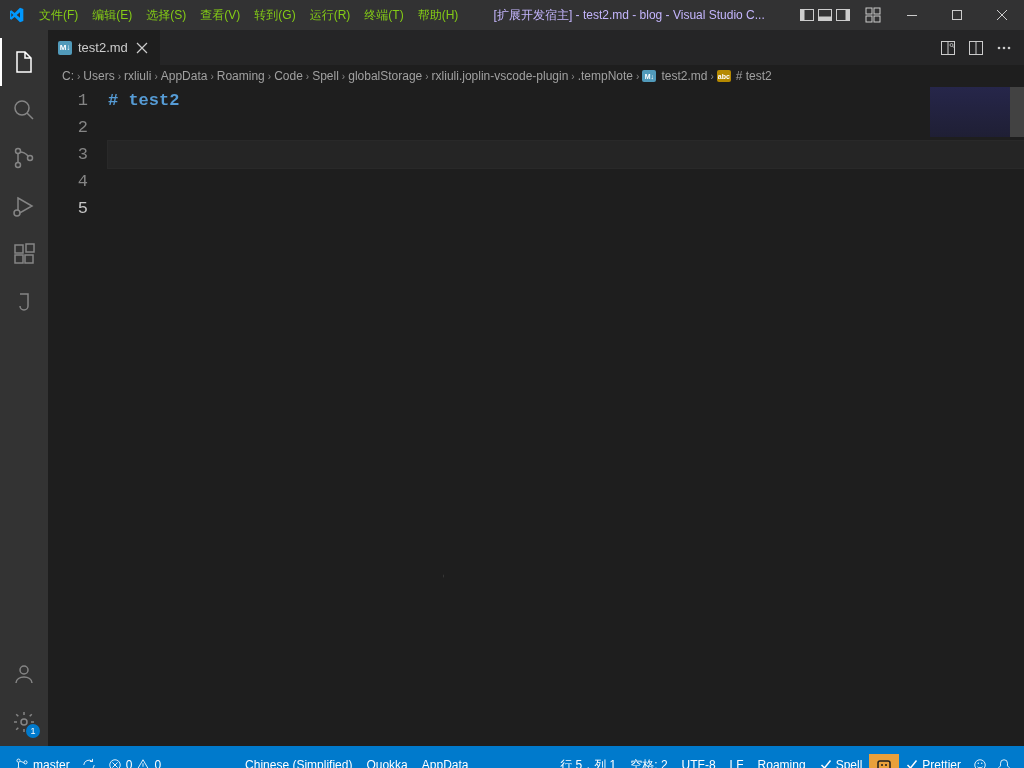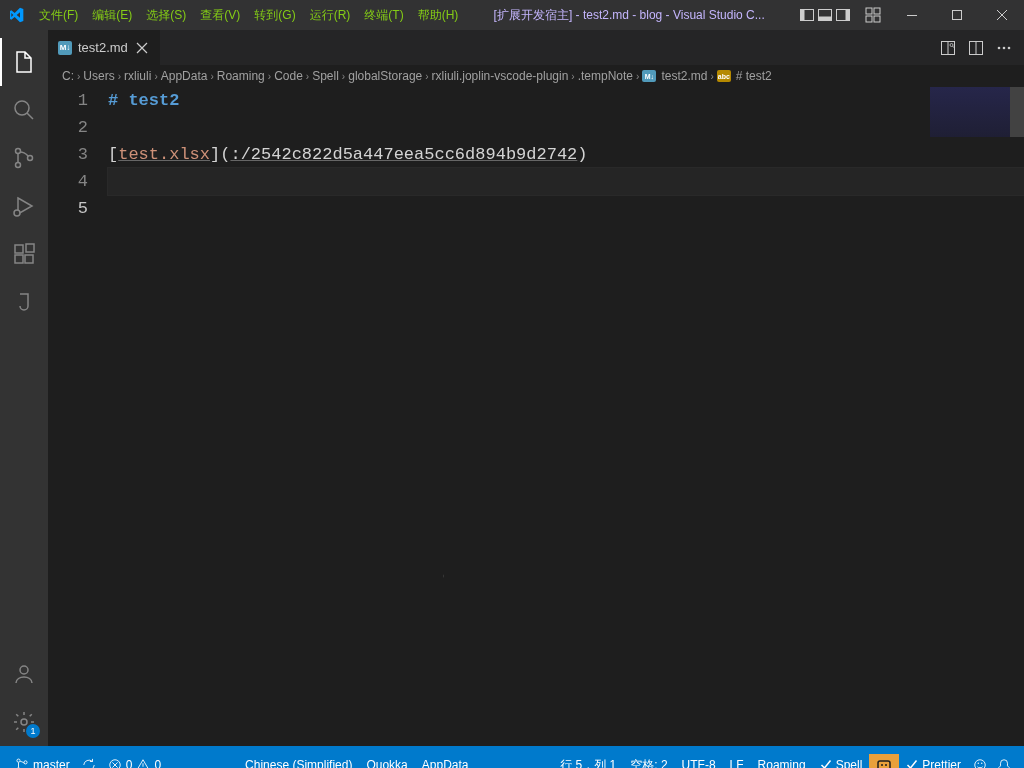--- a/index.html
+++ b/index.html
@@ -234,21 +234,20 @@
       <div class="gutter">
         <div class="ln">1</div>
         <div class="ln">2</div>
         <div class="ln">3</div>
         <div class="ln">4</div>
         <div class="ln current">5</div>
       </div>
       <div class="code">
         <div><span class="md-h"># test2</span></div>
         <div>&nbsp;</div>
-        <div><span class="bracket">[</span><span class="md-link-text">test.xlsx</span><span class="bracket">](</span><span class="md-link-url">:/2542c822d5a447eea5cc6d894b9d2742</span><span class="bracket">)</span></div>
         <div class="cursor-line">&nbsp;</div>
       </div>
       <div class="minimap"></div>
       <div class="scrollbar-v">
           <div class="scrollbar-thumb"></div>
         </div>
       <svg class="text-cursor" width="8" height="20" viewBox="0 0 8 20">
           <path d="M1 1h2M5 1h2M4 1v18M1 19h2M5 19h2" stroke="#ccc" stroke-width="1"></path>
         </svg>
     </div>

